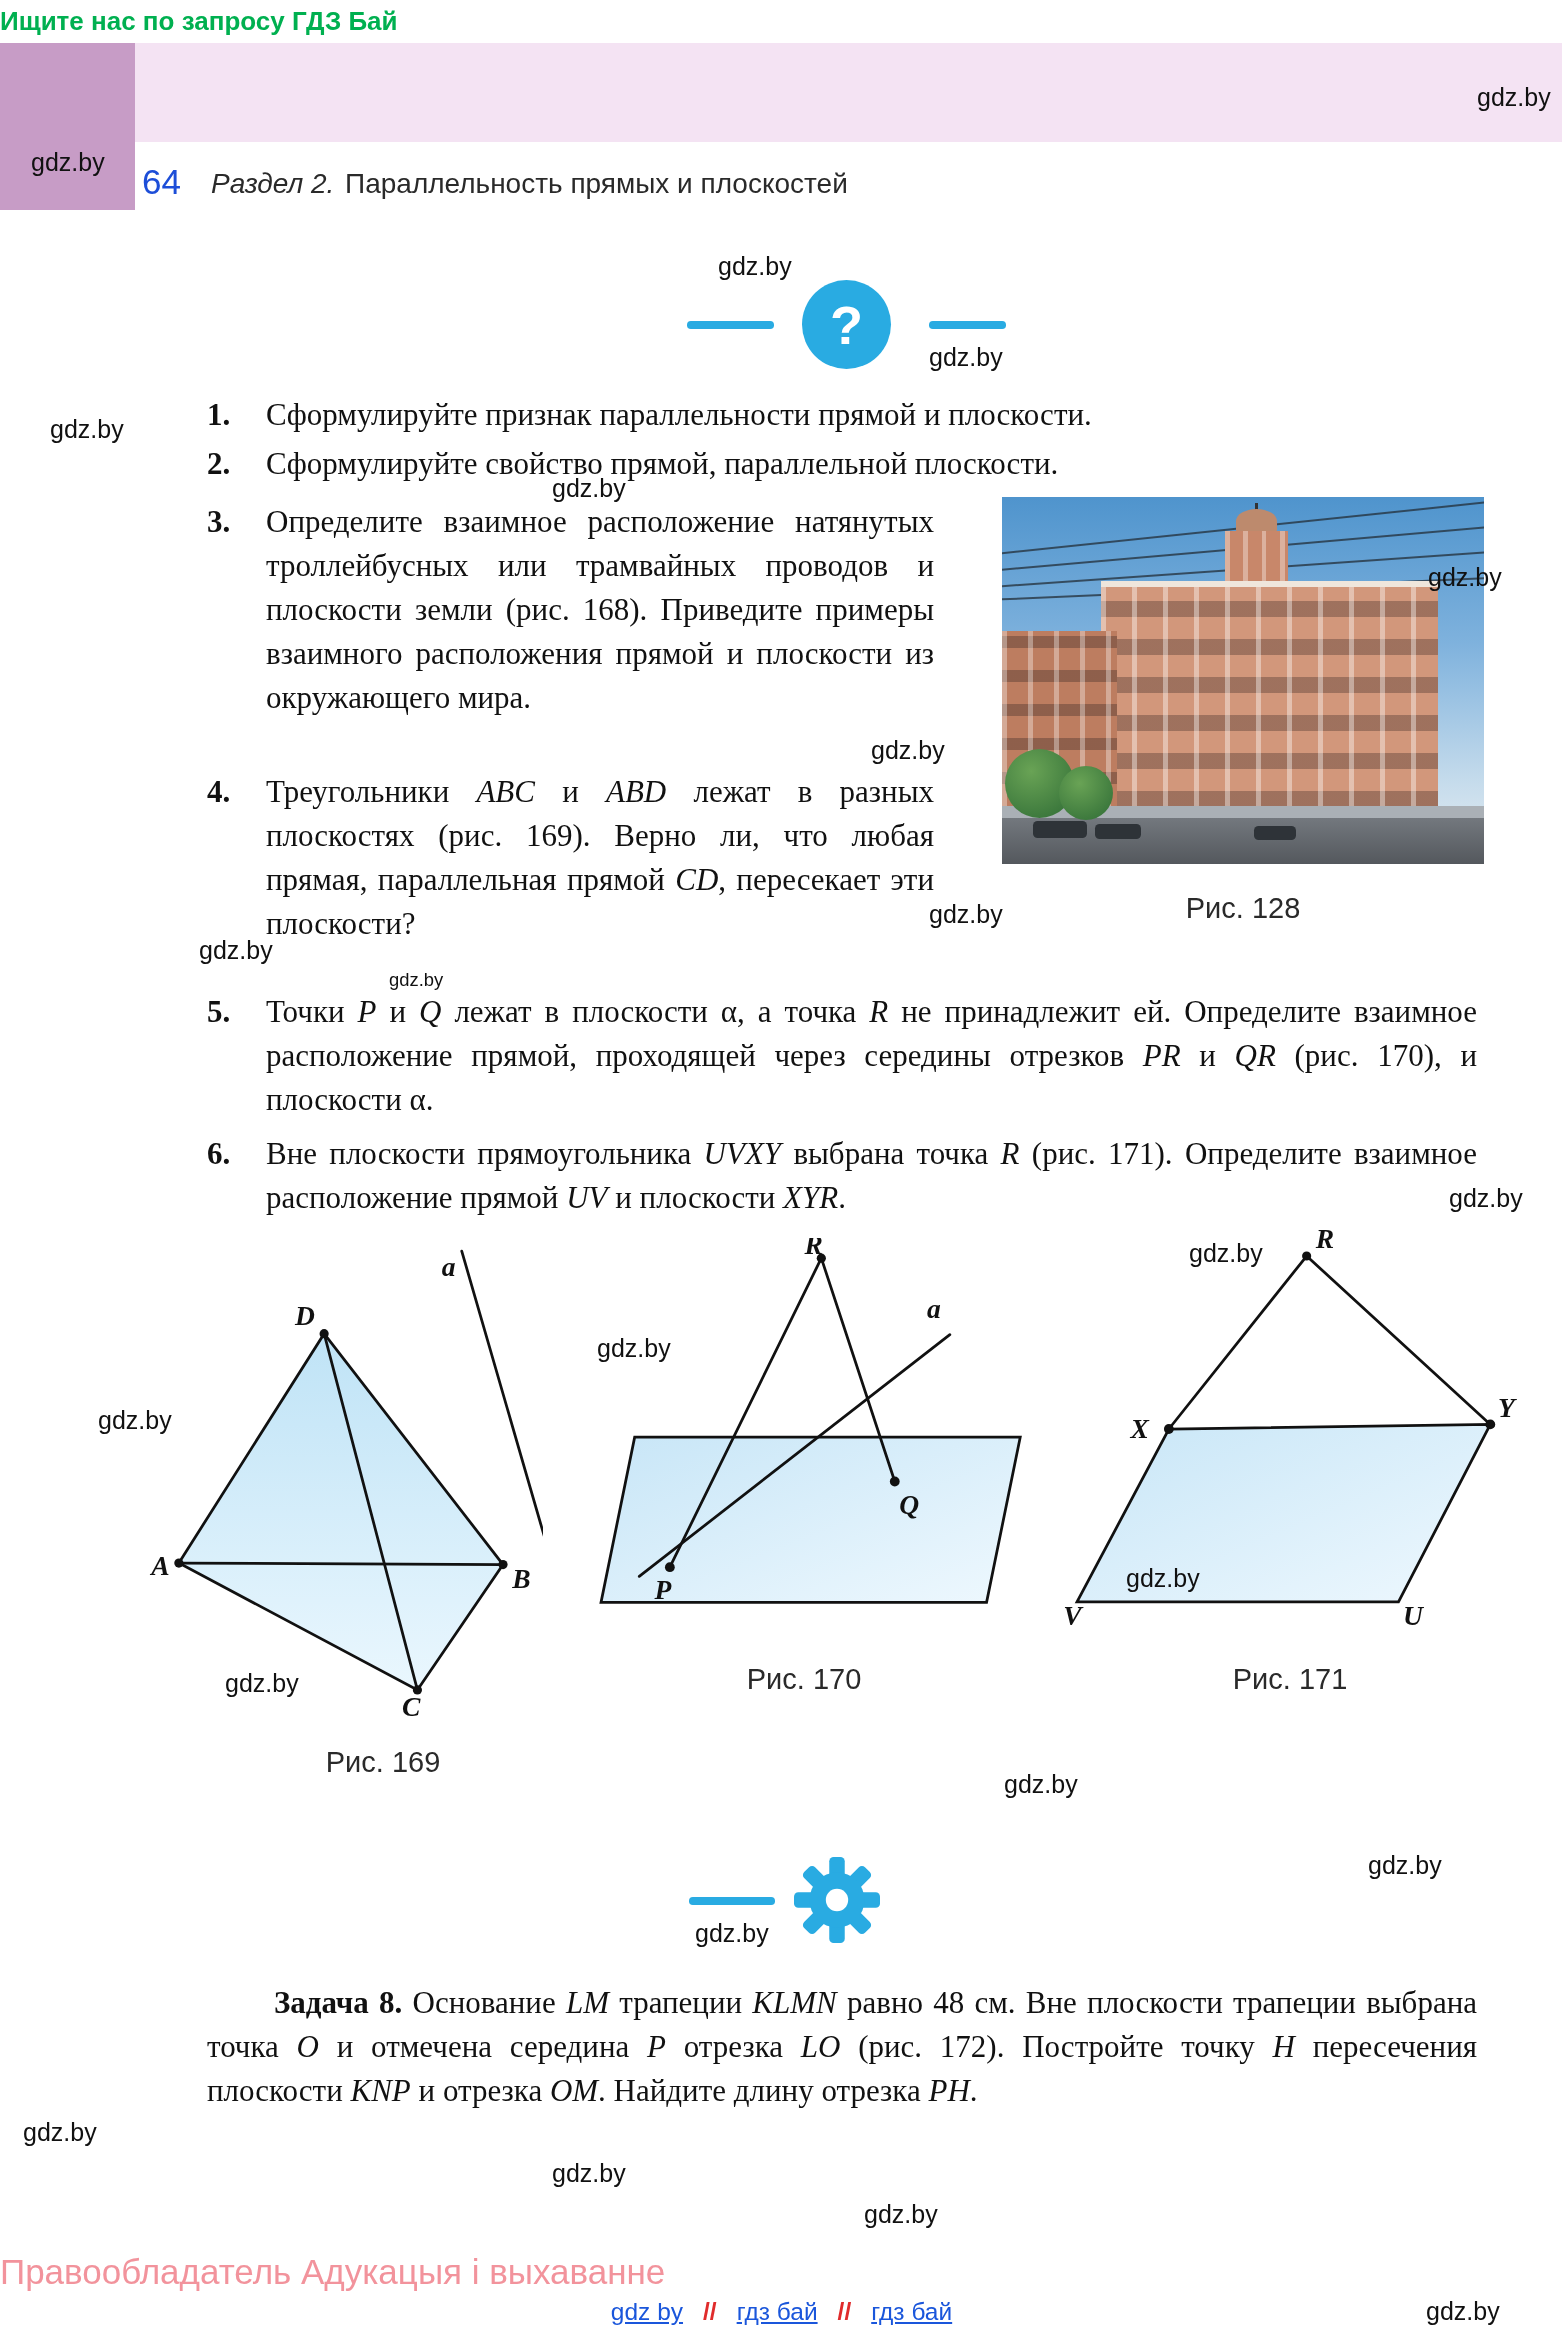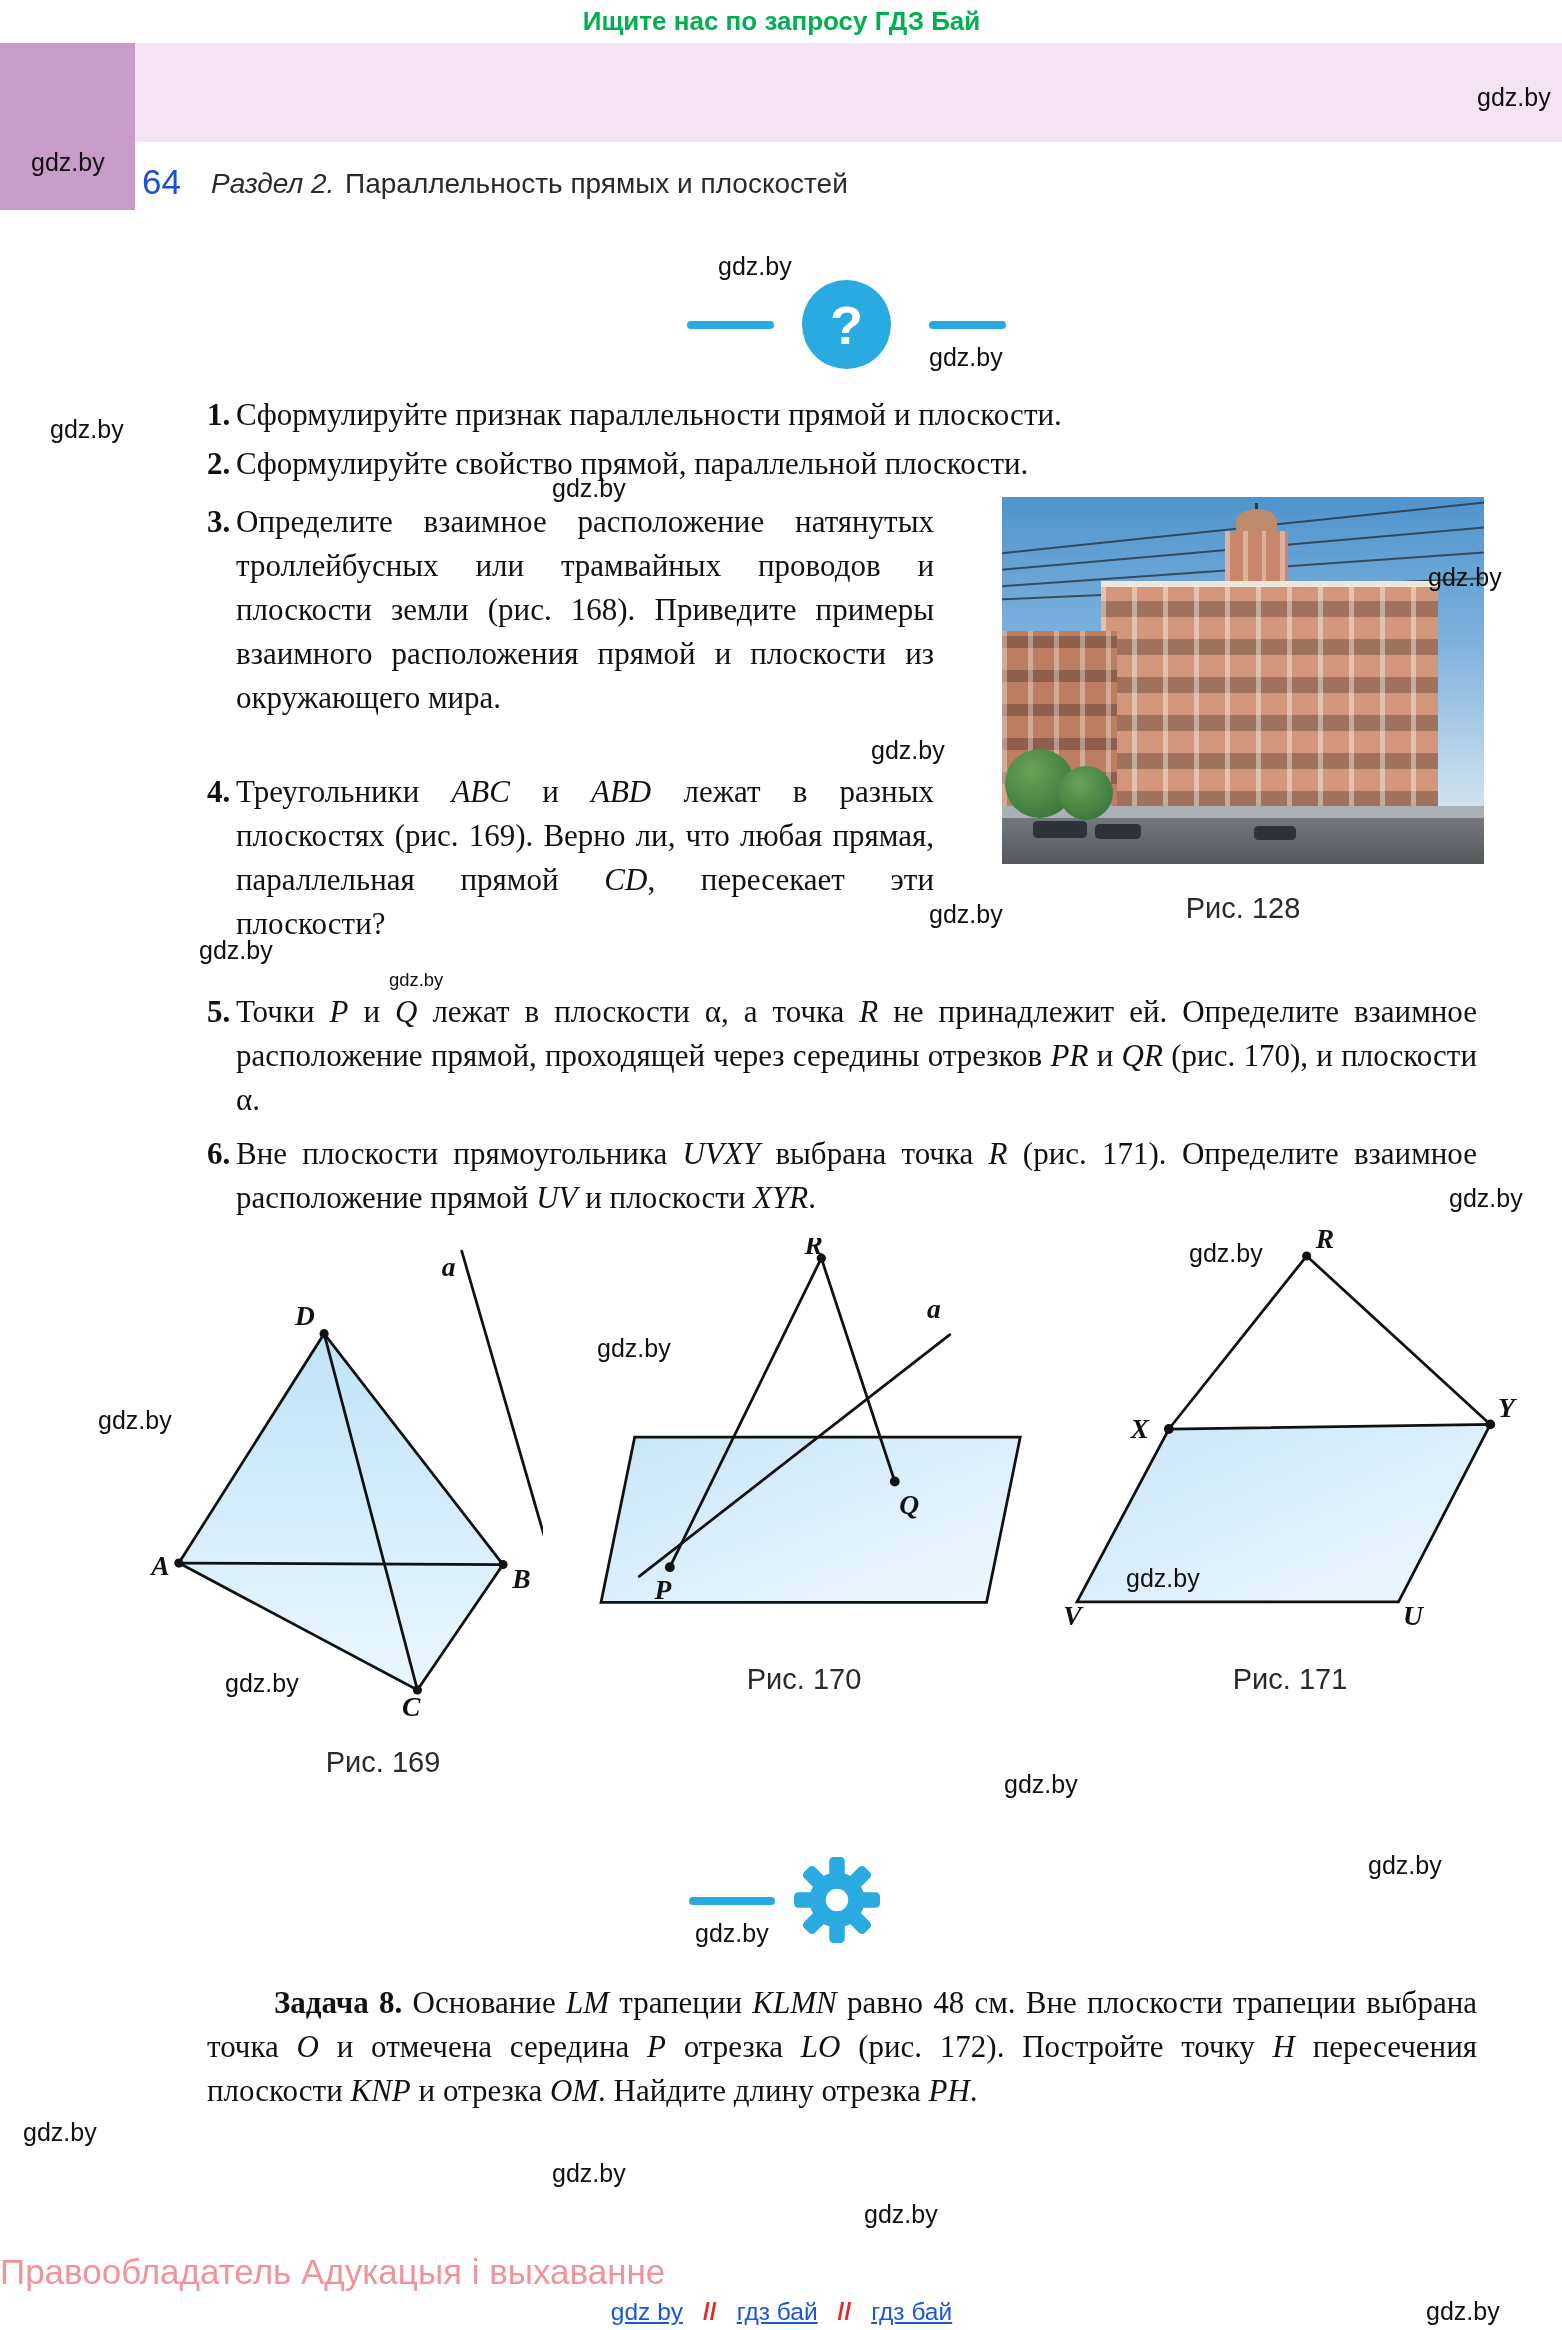--- a/index.html
+++ b/index.html
@@ -1,38 +1,38 @@
 <!DOCTYPE html>
 <html style="font-size:12.2px"><head>
 <meta charset="utf-8">
 <style>
   html,body{margin:0;padding:0;background:#fff}
   .page{position:relative;width:1563px;height:2330px;background:#fff;overflow:hidden;
         font-family:"Liberation Serif",serif;color:#111}
   
-  .banner{position:absolute;top:6.1px;left:0;width:100%;text-align:center;
+  .banner{position:absolute;top:6.1px;left:0;width:100%;
           font-family:"Liberation Sans",sans-serif;font-weight:bold;font-size:26px;color:#00b050}
   
   .hdr-bar{position:absolute;left:0;top:43px;width:1563px;height:99px;background:#f4e3f3}
   .hdr-block{position:absolute;left:0;top:43px;width:135px;height:167px;background:#c79cc6}
   .page-num{position:absolute;left:142px;top:162px;font-family:"Liberation Sans",sans-serif;
             font-size:35px;color:#1d4ed8}
   .sec-title{position:absolute;left:211px;top:168px;font-family:"Liberation Sans",sans-serif;
              font-size:28px;color:#2a2a2a;white-space:nowrap}
   .sec-label{font-style:italic;margin-right:10.7px}
   
   .dline{position:absolute;height:7.7px;border-radius:3.8px;background:#29abe2}
   .qcircle{position:absolute;left:802px;top:280px;width:89px;height:89px;border-radius:50%;
            background:#29abe2;color:#fff;display:flex;align-items:center;justify-content:center;
            font-family:"Liberation Sans",sans-serif;font-weight:bold;font-size:54px}
   .gearbox{position:absolute;left:794px;top:1857px;width:86px;height:86px}
   
   .q{position:absolute;left:207px}
   .qnum{position:absolute;left:0;top:0;font-weight:bold;font-size:31px;line-height:44px}
-  .qtext{display:block;margin-left:29px;font-size:31px;line-height:44px;text-align:justify}
+  .qtext{display:block;margin-left:59px;font-size:31px;line-height:44px;text-align:justify}
   .qtext i{font-style:italic}
   
   .photo{position:absolute;left:1002px;top:497px;width:482px;height:367px;overflow:hidden;background:#9cc}
   .p-sky{position:absolute;left:0;top:0;width:100%;height:100%;
          background:linear-gradient(180deg,#4f94cd 0%,#7fb2dd 40%,#c6dcec 78%,#e8eef2 100%)}
   .wire{position:absolute;height:2.3px;background:rgba(35,45,55,.75);width:581px;left:-31px}
   .p-b-left{position:absolute;left:0;top:134px;width:115px;height:187px;
     background:repeating-linear-gradient(90deg,rgba(255,255,255,.35) 0 4.6px,transparent 4.6px 26px),
                repeating-linear-gradient(0deg,rgba(72,50,44,.4) 0 12.2px,transparent 12.2px 34px),#bd7d60}
   .p-b-main{position:absolute;left:99px;top:90px;width:337px;height:231px;

